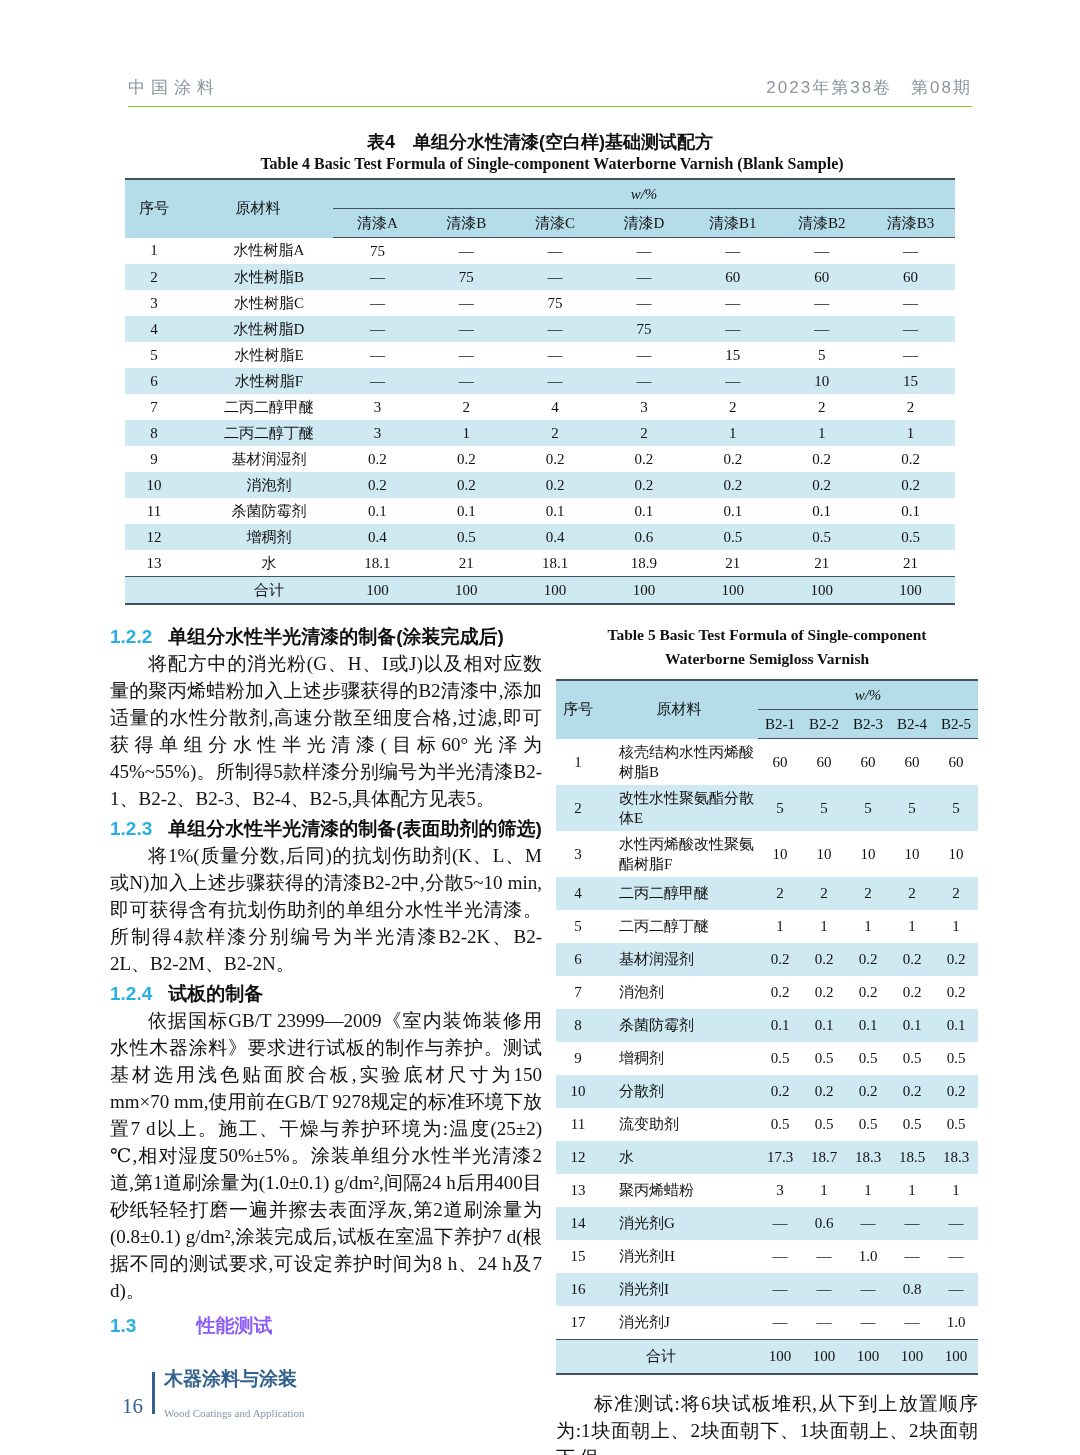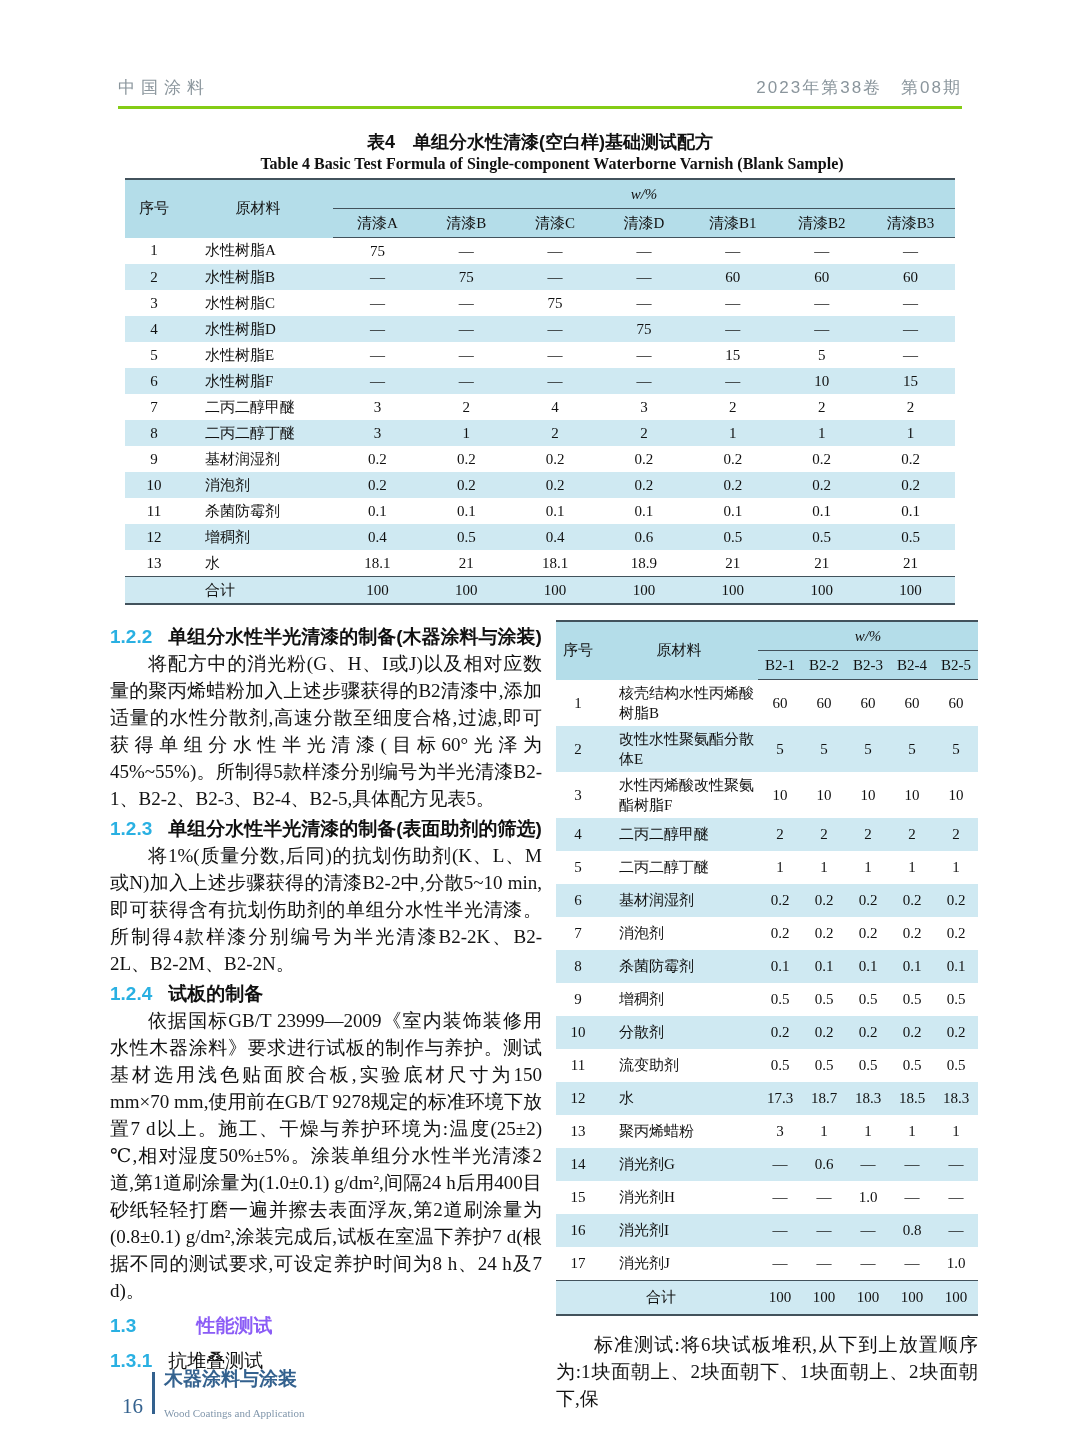--- a/index.html
+++ b/index.html
@@ -1,41 +1,41 @@
 <!DOCTYPE html>
 <html><head>
 <meta charset="utf-8">
 <style>
   html,body{margin:0;padding:0;background:#e8e8e8;}
   .page{position:relative;width:1080px;height:1455px;background:#ffffff;margin:0 auto;
         font-family:"Liberation Serif","DejaVu Serif",serif;color:#111;overflow:hidden;}
   
-  .pg-header{position:absolute;top:76px;left:118px;width:844px;display:flex;justify-content:space-between;
+  .pg-header{position:absolute;top:76px;left:128px;width:844px;display:flex;justify-content:space-between;
              color:#8a959c;font-size:17px;font-family:"Liberation Sans","DejaVu Sans",sans-serif;
-             border-bottom:3px solid #84cc16;padding-bottom:7px;}
+             border-bottom:1px solid #84cc16;padding-bottom:7px;}
   .pg-header .jn{letter-spacing:6px;}
   .pg-header .iss{letter-spacing:2px;}
   
   .t4-title-zh{position:absolute;top:130px;left:0;width:1080px;text-align:center;font-weight:bold;font-size:18px;
                font-family:"Liberation Sans","DejaVu Sans",sans-serif;}
   .t4-title-en{position:absolute;top:155px;left:0;width:1080px;text-align:center;font-weight:bold;font-size:16px;
                font-family:"Liberation Serif","DejaVu Serif",serif;margin-left:12px;}
   
   table{border-collapse:collapse;table-layout:fixed;}
   th,td{font-weight:normal;font-size:15px;text-align:center;padding:0;}
   thead{background:#b4dde9;}
   tbody tr:nth-child(even){background:#cfe9f2;}
   .wp{font-style:italic;border-bottom:1px solid #42525c;}
   
   .t4{position:absolute;top:178px;left:125px;width:830px;
       border-top:2px solid #42525c;border-bottom:2px solid #42525c;}
   .t4 thead tr th{height:28px;}
   .t4 thead tr:last-child th{border-bottom:1px solid #42525c;}
   .t4 td{height:26px;}
-  .t4 .mat{text-align:left;padding-left:22px;}
+  .t4 .mat{text-align:center;padding-left:22px;}
   .t4 tr.sum td{border-top:1px solid #42525c;}
   
   .colL{position:absolute;top:620px;left:110px;width:432px;font-size:19px;line-height:27px;}
   .colR{position:absolute;top:620px;left:556px;width:422px;font-size:19px;line-height:27px;}
   .sec{font-family:"Liberation Sans","DejaVu Sans",sans-serif;margin-top:3px;}
   .sec .num{color:#29b0e2;font-weight:bold;margin-right:16px;}
   .sec .st{font-weight:bold;color:#111;}
   .sec.cyan .st{color:#8b5cf6;margin-left:44px;}
   .para{text-indent:2em;text-align:justify;margin:0;}
   
@@ -240,31 +240,31 @@
           <td>100</td>
           <td>100</td>
           <td>100</td>
           <td>100</td>
           <td>100</td>
         </tr>
     </tbody>
   </table>
 
   <div class="colL">
-    <div class="sec"><span class="num">1.2.2</span><span class="st">单组分水性半光清漆的制备(木器涂料与涂装)</span></div>
+    <div class="sec"><span class="num">1.2.2</span><span class="st">单组分水性半光清漆的制备(涂装完成后)</span></div>
     <p class="para">将配方中的消光粉(G、H、I或J)以及相对应数量的聚丙烯蜡粉加入上述步骤获得的B2清漆中,添加适量的水性分散剂,高速分散至细度合格,过滤,即可获得单组分水性半光清漆(目标60°光泽为45%~55%)。所制得5款样漆分别编号为半光清漆B2-1、B2-2、B2-3、B2-4、B2-5,具体配方见表5。</p>
     <div class="sec"><span class="num">1.2.3</span><span class="st">单组分水性半光清漆的制备(表面助剂的筛选)</span></div>
     <p class="para">将1%(质量分数,后同)的抗划伤助剂(K、L、M或N)加入上述步骤获得的清漆B2-2中,分散5~10 min,即可获得含有抗划伤助剂的单组分水性半光清漆。所制得4款样漆分别编号为半光清漆B2-2K、B2-2L、B2-2M、B2-2N。</p>
     <div class="sec"><span class="num">1.2.4</span><span class="st">试板的制备</span></div>
     <p class="para">依据国标GB/T 23999—2009《室内装饰装修用水性木器涂料》要求进行试板的制作与养护。测试基材选用浅色贴面胶合板,实验底材尺寸为150 mm×70 mm,使用前在GB/T 9278规定的标准环境下放置7 d以上。施工、干燥与养护环境为:温度(25±2) ℃,相对湿度50%±5%。涂装单组分水性半光清漆2道,第1道刷涂量为(1.0±0.1) g/dm²,间隔24 h后用400目砂纸轻轻打磨一遍并擦去表面浮灰,第2道刷涂量为(0.8±0.1) g/dm²,涂装完成后,试板在室温下养护7 d(根据不同的测试要求,可设定养护时间为8 h、24 h及7 d)。</p>
     <div class="sec cyan" style="margin-top:8px"><span class="num">1.3</span><span class="st">性能测试</span></div>
-    <div class="sec" style="margin-top:8px"><span class="num">1.3.1</span><span class="st" style="font-weight:normal">抗堆叠测试</span></div>
   </div>
 
   <div class="colR">
+    <div class="t5-title-en">Table 5   Basic Test Formula of Single-component Waterborne Semigloss Varnish</div>
     <table class="t5">
       <thead>
         <tr>
           <th style="width:44px" rowspan="2">序号</th>
           <th style="width:158px" rowspan="2">原材料</th>
           <th class="wp" colspan="5">w/%</th>
         </tr>
         <tr>
           <th>B2-1</th>
           <th>B2-2</th>

